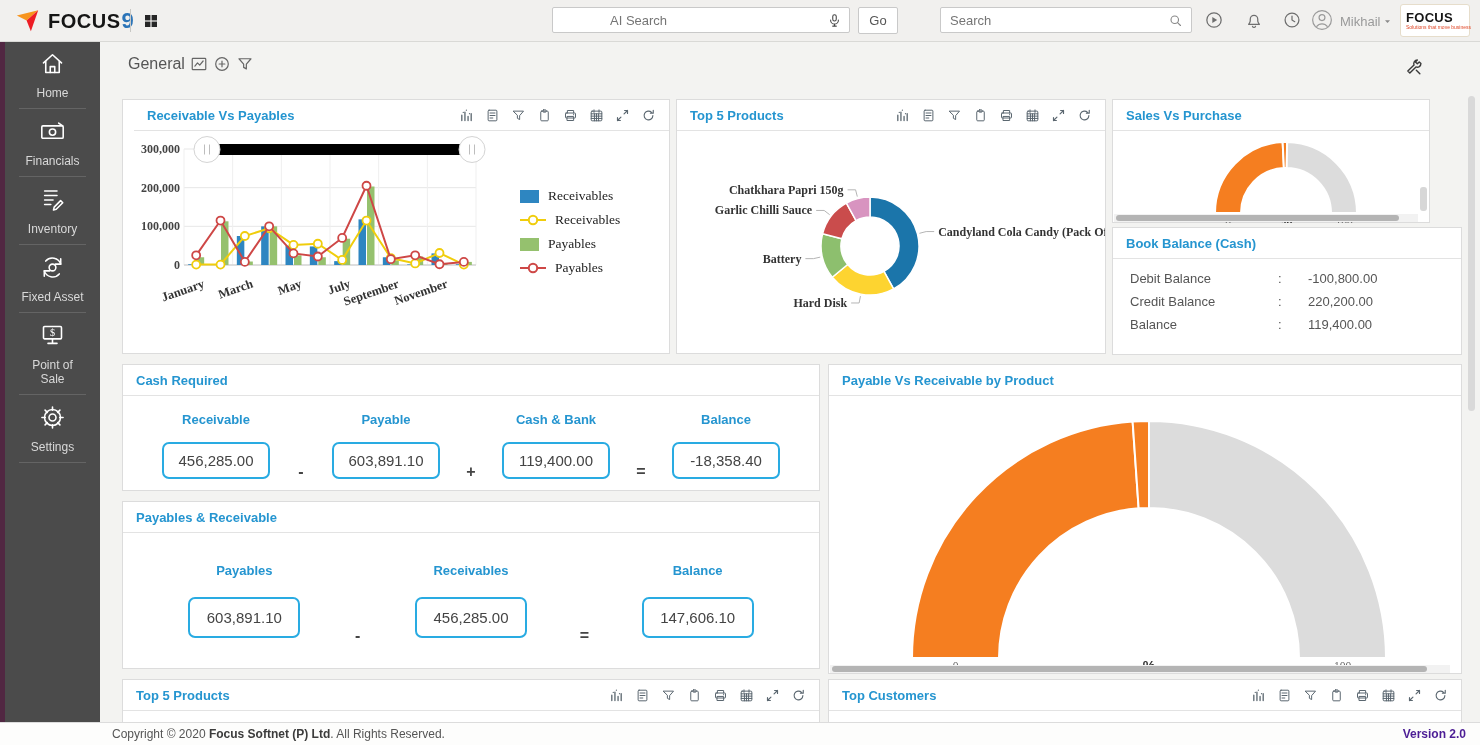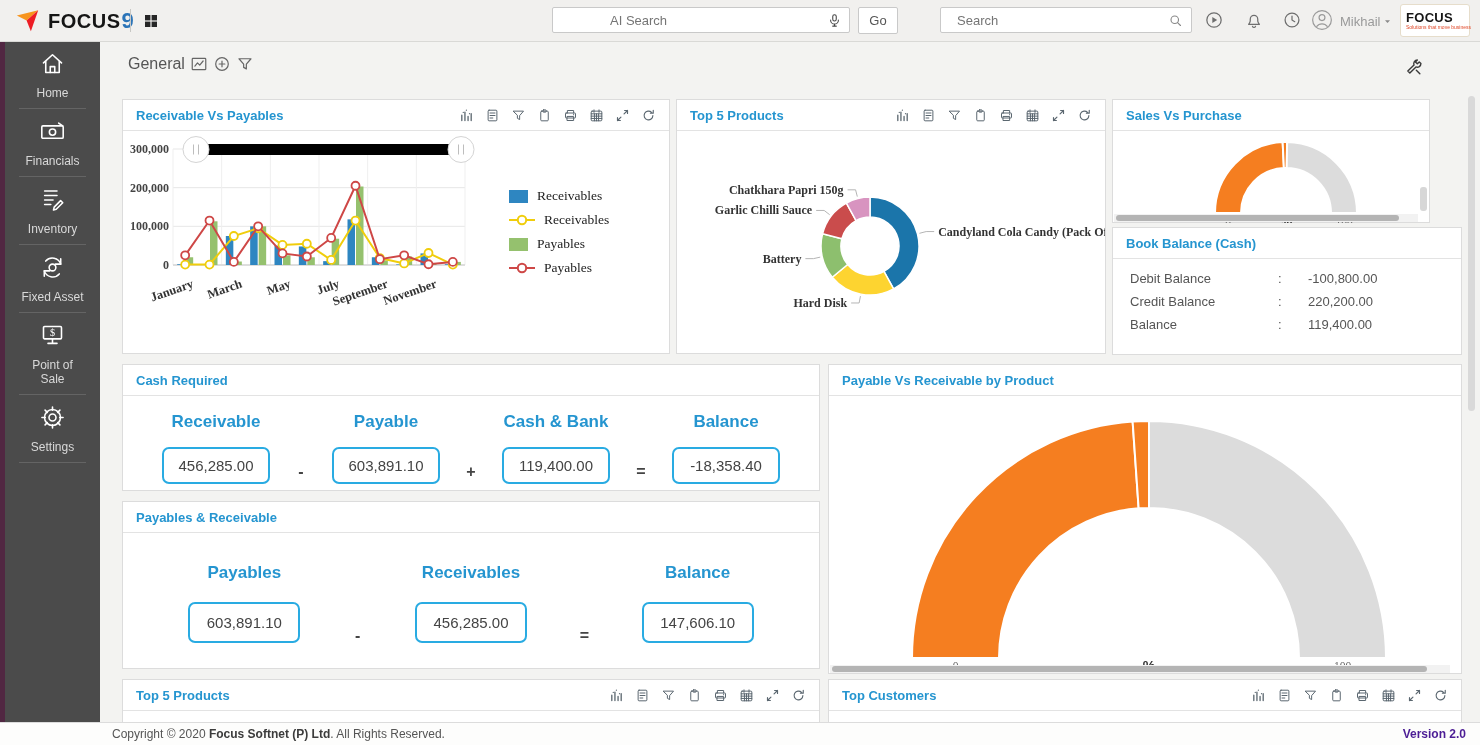--- a/index.html
+++ b/index.html
@@ -12,21 +12,21 @@
     border-bottom:1px solid #d9d9d6;z-index:10;}
   .brand{position:absolute;left:14px;top:7px;display:flex;align-items:center;gap:7px;cursor:pointer;}
   .logo-ic{width:27px;height:27px;}
   .logo-word{font-size:20px;font-weight:800;color:#151515;letter-spacing:.5px;}
   .logo-9{color:#2b74b8;font-size:22px;margin-left:1px;}
   .tsep{position:absolute;left:130px;top:9px;width:1px;height:23px;background:#c7c7c4;}
   .grid-ic{position:absolute;left:142px;top:12px;width:18px;height:18px;color:#262626;cursor:pointer;}
   .inputbox{position:absolute;top:7px;height:26px;background:#fff;border:1px solid #c9c9c9;
     border-radius:2px;display:flex;align-items:center;box-sizing:border-box;}
   .ai-box{left:552px;width:298px;padding-left:48px;}
-  .search-box{left:940px;width:252px;padding-left:7px;}
+  .search-box{left:940px;width:252px;}
   .inputbox input{flex:1;border:none;outline:none;background:transparent;padding:0 9px;
     font-size:13px;color:#555;font-family:"Liberation Sans",sans-serif;}
   .mic-ic{width:15px;height:15px;color:#444;margin-right:7px;cursor:pointer;}
   .mag-ic{width:15px;height:15px;color:#888;margin-right:8px;cursor:pointer;}
   .go-btn{position:absolute;left:858px;top:7px;height:27px;width:40px;background:#fff;
     border:1px solid #c9c9c9;border-radius:2px;font-size:13px;color:#555;cursor:pointer;
     font-family:"Liberation Sans",sans-serif;}
   .top-ic{position:absolute;top:10px;width:20px;height:20px;color:#6e6e6e;cursor:pointer;}
   .avatar{position:absolute;left:1311px;top:9px;width:22px;height:22px;border-radius:50%;
     color:#9a9a9a;cursor:pointer;}
@@ -65,21 +65,21 @@
     border-radius:4px;cursor:pointer;}
 
   .widget{position:absolute;background:#fff;border:1px solid #dcdcdc;box-sizing:border-box;}
   .whead{height:30px;border-bottom:1px solid #e3e3e3;display:flex;align-items:center;
     justify-content:space-between;padding:0 13px;}
   .wtitle{font-size:13px;font-weight:700;color:#2595d0;}
   .wtoolbar{display:flex;align-items:center;gap:11px;}
   .tb-ic{width:15px;height:15px;color:#5b6770;cursor:pointer;}
   .wbody{position:relative;}
 
-  .w1{left:22px;top:58px;width:548px;height:255px;}
+  .w1{left:22px;top:58px;width:548px;height:255px;padding-left:11px;}
   .w2{left:576px;top:58px;width:430px;height:255px;}
   .w3{left:1012px;top:58px;width:318px;height:124px;}
   .w4{left:1012px;top:186px;width:350px;height:128px;}
   .w5{left:22px;top:323px;width:698px;height:127px;}
   .w6{left:22px;top:460px;width:698px;height:168px;}
   .w7{left:728px;top:323px;width:634px;height:310px;}
   .w8{left:22px;top:638px;width:698px;height:60px;}
   .w9{left:728px;top:638px;width:634px;height:60px;}
 
   .combo-body{display:flex;height:223px;}
@@ -89,21 +89,21 @@
   .leg-item{display:flex;align-items:center;gap:9px;margin-bottom:10px;height:14px;cursor:pointer;}
   .leg-swatch{width:19px;height:13px;display:inline-block;}
 
   .bb-body{padding:8px 17px 0;}
   .bb-row{display:flex;font-size:13px;color:#555;height:23px;align-items:center;}
   .bb-label{width:148px;}
   .bb-colon{width:30px;text-align:left;}
 
   .calc-body{display:flex;padding:16px 18px 0;}
   .calc-col{flex:1;display:flex;flex-direction:column;align-items:center;}
-  .calc-label{color:#2595d0;font-weight:700;font-size:17px;margin-bottom:15px;}
+  .calc-label{color:#2595d0;font-weight:700;font-size:13px;margin-bottom:15px;}
   .calc-box{border:2px solid #29abe2;border-radius:7px;padding:8px 14px;font-size:15px;
     color:#444;min-width:76px;text-align:center;cursor:default;}
   .calc-op{font-size:16px;font-weight:700;color:#444;margin-top:51px;width:20px;text-align:center;}
   .w6 .calc-body{padding-top:30px;}
   .w6 .calc-label{margin-bottom:19px;}
   .w6 .calc-box{padding:10px 16px;}
   .w6 .calc-op{margin-top:64px;}
 
   .gauge-wrap{overflow:hidden;position:relative;}
   .hscroll{position:absolute;left:1px;right:11px;bottom:1px;height:8px;background:#f2f2f2;}

